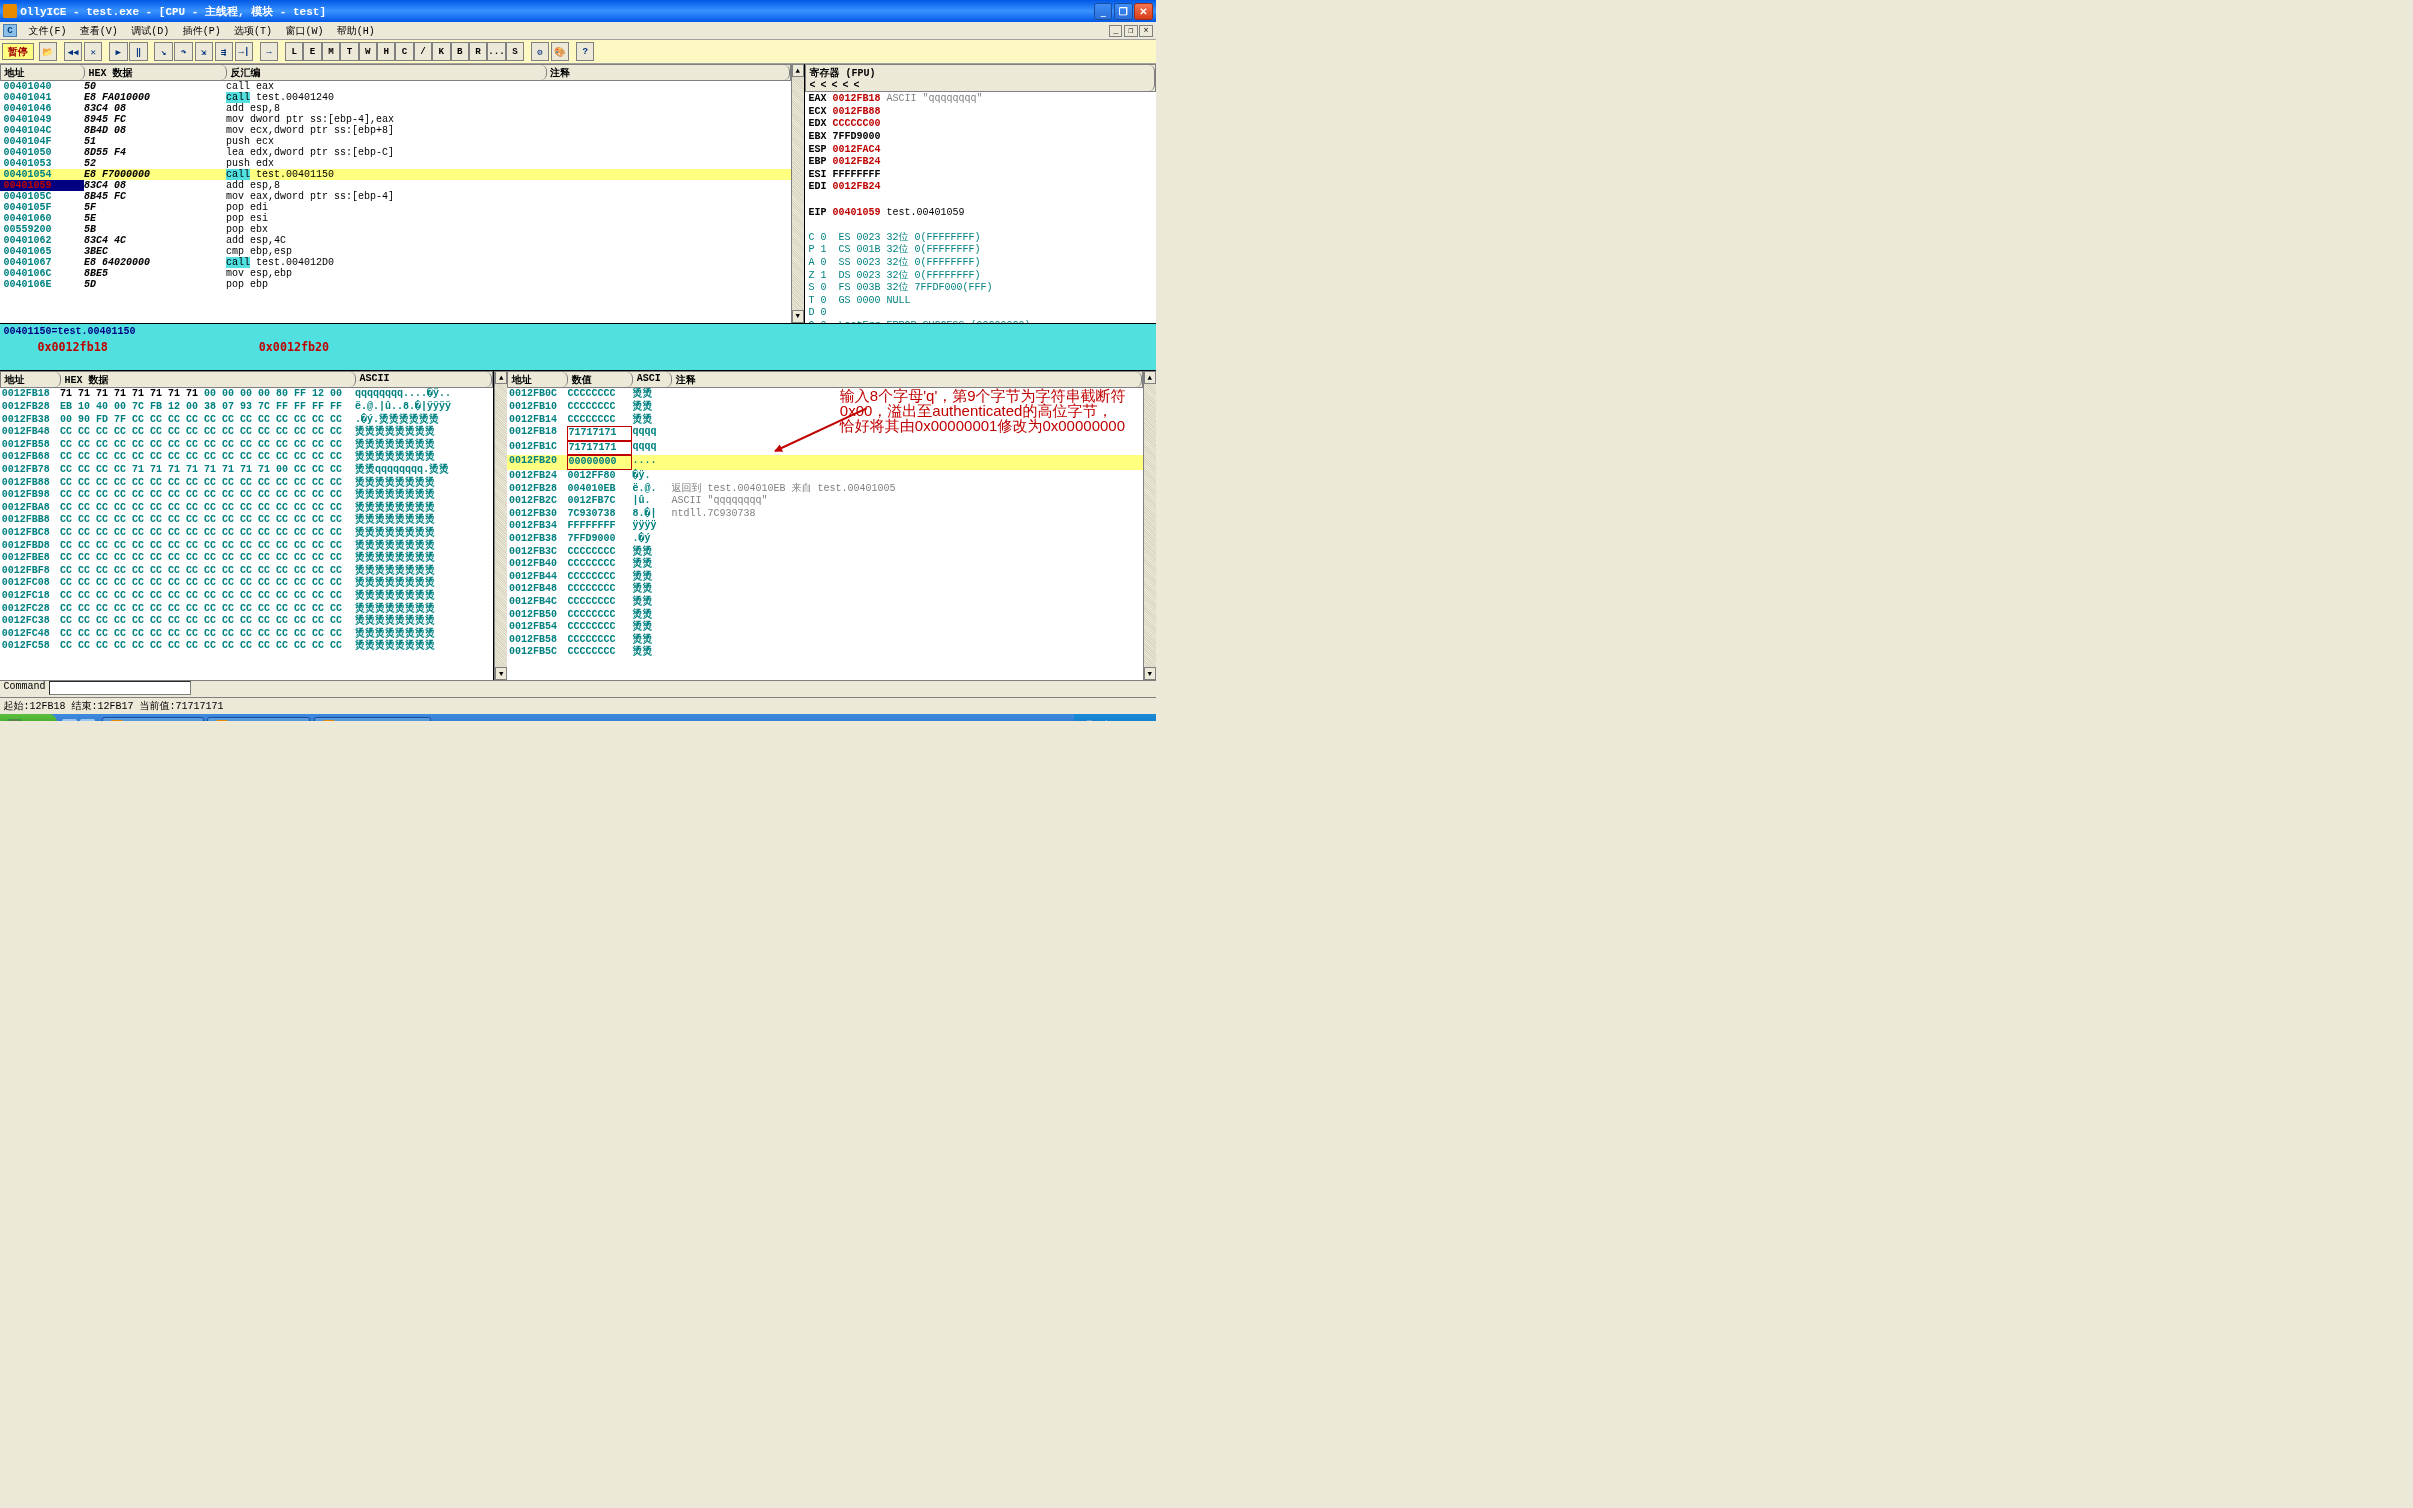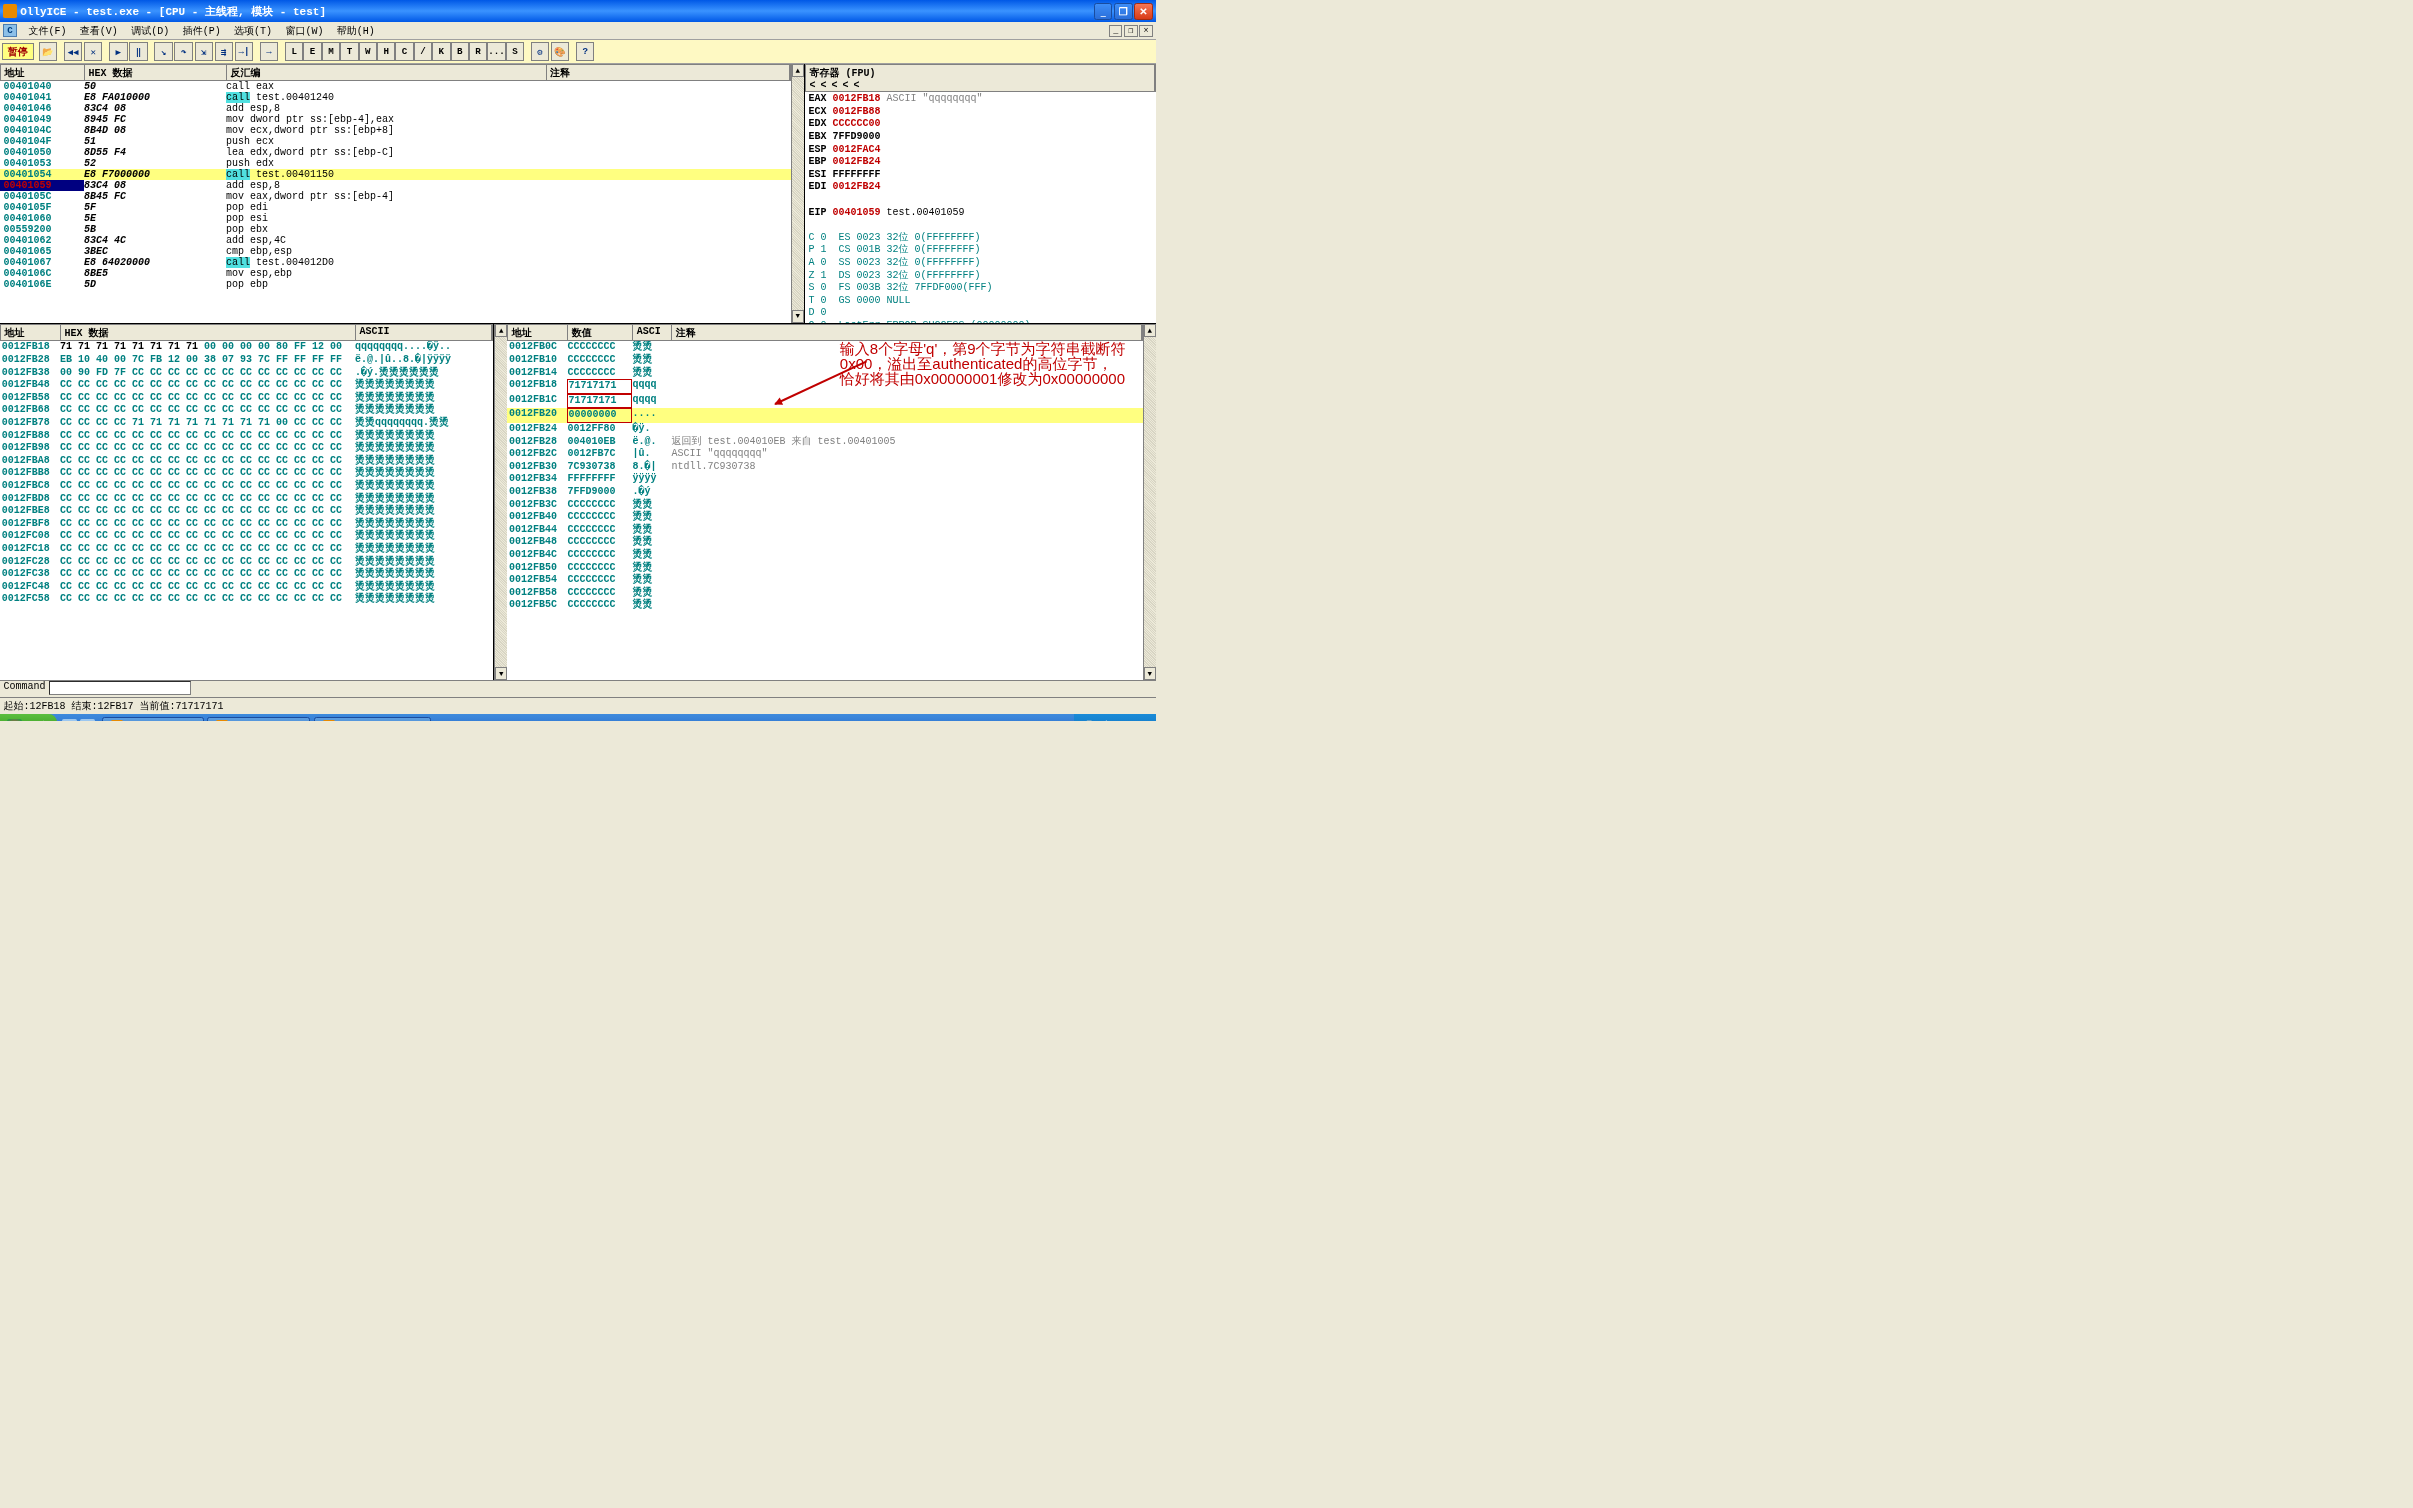--- a/index.html
+++ b/index.html
@@ -18,21 +18,21 @@
 .toolbar { background: #fef9c3; height: 23.5px; display: flex; align-items: center; padding: 0 1.7px; border-bottom: 0.8px solid #A0A0A0; gap: 1.7px; }
 .tb-sep { width: 3.4px; }
 .tb-btn { width: 18.4px; height: 18.4px; border: 0.8px solid #808080; background: #ECE9D8; display:flex; align-items:center; justify-content:center; font-size:9.2px; font-weight:bold; cursor:pointer; }
 .tb-btn.icon { color:#003080; }
 .pause-txt { background:#FFFF80; color:#A00000; padding:0.8px 5px; border:0.8px solid #808080; margin-right:3.4px; font-weight:bold; font-family: "SimSun", sans-serif; }
 .workspace { display: flex; flex-direction: column; height: calc(100% - 22px - 18.4px - 23.5px - 17px - 23.5px); }
 .row-top { display: flex; height: 260px; border-bottom: 1.7px solid #000; }
 .disasm-pane { flex: 1; background: white; display: flex; flex-direction: column; overflow: hidden; }
 .reg-pane { width: 352px; background: white; border-left: 1.7px solid #000; display:flex; flex-direction:column; overflow:hidden; }
 .hdr { background: #ECE9D8; border: 0.8px solid #808080; display: flex; font-family: "SimSun", sans-serif; font-weight:bold; }
-.hdr-cell { padding: 0.8px 3.4px; border-right: 0.8px solid #808080; }
+.hdr-cell { padding: 0.8px 3.4px; border-right: 0.8px solid #808080; border-radius: 6px; }
 .disasm-body { flex:1; overflow:auto; }
 .drow { display: flex; white-space: pre; }
 .drow .c-addr { width: 84px; padding-left: 3.4px; }
 .drow .c-hex { width: 142px; }
 .drow .c-asm { flex: 1; }
 .drow .c-cmt { width: 243px; }
 .addr-b { color: #008080; font-weight: bold; }
 .addr-r { color: #C00000; font-weight: bold; background:#000080; }
 .hex-b { color: #000; font-weight:bold;font-style:italic; }
 .asm-b { color: #000; }
@@ -187,20 +187,27 @@
               <span>&lt;</span>
               <span>&lt;</span>
               <span>&lt;</span>
               <span>&lt;</span>
               <span>&lt;</span>
             </span></div>
         </div>
       <div class="reg-body" id="regs"><div class="reg-line"><span class="reg-name">EAX </span><span class="reg-val red">0012FB18</span> <span class="gray">ASCII "qqqqqqqq"</span></div><div class="reg-line"><span class="reg-name">ECX </span><span class="reg-val red">0012FB88</span></div><div class="reg-line"><span class="reg-name">EDX </span><span class="reg-val red">CCCCCC00</span></div><div class="reg-line"><span class="reg-name">EBX </span><span class="reg-val ">7FFD9000</span></div><div class="reg-line"><span class="reg-name">ESP </span><span class="reg-val red">0012FAC4</span></div><div class="reg-line"><span class="reg-name">EBP </span><span class="reg-val red">0012FB24</span></div><div class="reg-line"><span class="reg-name">ESI </span><span class="reg-val ">FFFFFFFF</span></div><div class="reg-line"><span class="reg-name">EDI </span><span class="reg-val red">0012FB24</span></div><div class="reg-line">&nbsp;</div><div class="reg-line"><span class="reg-name">EIP </span><span class="reg-val red">00401059</span> <span>test.00401059</span></div><div class="reg-line">&nbsp;</div><div class="reg-line teal">C 0  ES 0023 32位 0(FFFFFFFF)</div><div class="reg-line teal">P 1  CS 001B 32位 0(FFFFFFFF)</div><div class="reg-line teal">A 0  SS 0023 32位 0(FFFFFFFF)</div><div class="reg-line teal">Z 1  DS 0023 32位 0(FFFFFFFF)</div><div class="reg-line teal">S 0  FS 003B 32位 7FFDF000(FFF)</div><div class="reg-line teal">T 0  GS 0000 NULL</div><div class="reg-line teal">D 0</div><div class="reg-line teal">O 0  LastErr ERROR_SUCCESS (00000000)</div></div>
     </div>
   </div>
+  <div class="row-mid">
+    <div>00401150=test.00401150</div>
+    <div class="anno-labels">
+      <span class="anno-lbl">0x0012fb18</span>
+      <span class="anno-lbl">0x0012fb20</span>
+    </div>
+  </div>
   <div class="row-bot">
     <div class="dump-pane">
       <div class="hdr">
         <div class="hdr-cell" style="width:60px">地址</div>
         <div class="hdr-cell" style="width:295px">HEX 数据</div>
         <div class="hdr-cell" style="flex:1">ASCII</div>
       </div>
       <div class="dump-body" id="dump"><div class="dump-row"><span class="da">0012FB18</span><span class="dh"><span class="dhb">71 71 71 71 71 71 71 71 </span>00 00 00 00 80 FF 12 00</span><span class="dasc">qqqqqqqq....�ÿ..</span></div><div class="dump-row"><span class="da">0012FB28</span><span class="dh">EB 10 40 00 7C FB 12 00 38 07 93 7C FF FF FF FF</span><span class="dasc">ë.@.|û..8.�|ÿÿÿÿ</span></div><div class="dump-row"><span class="da">0012FB38</span><span class="dh">00 90 FD 7F CC CC CC CC CC CC CC CC CC CC CC CC</span><span class="dasc">.�ý.烫烫烫烫烫烫</span></div><div class="dump-row"><span class="da">0012FB48</span><span class="dh">CC CC CC CC CC CC CC CC CC CC CC CC CC CC CC CC</span><span class="dasc">烫烫烫烫烫烫烫烫</span></div><div class="dump-row"><span class="da">0012FB58</span><span class="dh">CC CC CC CC CC CC CC CC CC CC CC CC CC CC CC CC</span><span class="dasc">烫烫烫烫烫烫烫烫</span></div><div class="dump-row"><span class="da">0012FB68</span><span class="dh">CC CC CC CC CC CC CC CC CC CC CC CC CC CC CC CC</span><span class="dasc">烫烫烫烫烫烫烫烫</span></div><div class="dump-row"><span class="da">0012FB78</span><span class="dh">CC CC CC CC 71 71 71 71 71 71 71 71 00 CC CC CC</span><span class="dasc">烫烫qqqqqqqq.烫烫</span></div><div class="dump-row"><span class="da">0012FB88</span><span class="dh">CC CC CC CC CC CC CC CC CC CC CC CC CC CC CC CC</span><span class="dasc">烫烫烫烫烫烫烫烫</span></div><div class="dump-row"><span class="da">0012FB98</span><span class="dh">CC CC CC CC CC CC CC CC CC CC CC CC CC CC CC CC</span><span class="dasc">烫烫烫烫烫烫烫烫</span></div><div class="dump-row"><span class="da">0012FBA8</span><span class="dh">CC CC CC CC CC CC CC CC CC CC CC CC CC CC CC CC</span><span class="dasc">烫烫烫烫烫烫烫烫</span></div><div class="dump-row"><span class="da">0012FBB8</span><span class="dh">CC CC CC CC CC CC CC CC CC CC CC CC CC CC CC CC</span><span class="dasc">烫烫烫烫烫烫烫烫</span></div><div class="dump-row"><span class="da">0012FBC8</span><span class="dh">CC CC CC CC CC CC CC CC CC CC CC CC CC CC CC CC</span><span class="dasc">烫烫烫烫烫烫烫烫</span></div><div class="dump-row"><span class="da">0012FBD8</span><span class="dh">CC CC CC CC CC CC CC CC CC CC CC CC CC CC CC CC</span><span class="dasc">烫烫烫烫烫烫烫烫</span></div><div class="dump-row"><span class="da">0012FBE8</span><span class="dh">CC CC CC CC CC CC CC CC CC CC CC CC CC CC CC CC</span><span class="dasc">烫烫烫烫烫烫烫烫</span></div><div class="dump-row"><span class="da">0012FBF8</span><span class="dh">CC CC CC CC CC CC CC CC CC CC CC CC CC CC CC CC</span><span class="dasc">烫烫烫烫烫烫烫烫</span></div><div class="dump-row"><span class="da">0012FC08</span><span class="dh">CC CC CC CC CC CC CC CC CC CC CC CC CC CC CC CC</span><span class="dasc">烫烫烫烫烫烫烫烫</span></div><div class="dump-row"><span class="da">0012FC18</span><span class="dh">CC CC CC CC CC CC CC CC CC CC CC CC CC CC CC CC</span><span class="dasc">烫烫烫烫烫烫烫烫</span></div><div class="dump-row"><span class="da">0012FC28</span><span class="dh">CC CC CC CC CC CC CC CC CC CC CC CC CC CC CC CC</span><span class="dasc">烫烫烫烫烫烫烫烫</span></div><div class="dump-row"><span class="da">0012FC38</span><span class="dh">CC CC CC CC CC CC CC CC CC CC CC CC CC CC CC CC</span><span class="dasc">烫烫烫烫烫烫烫烫</span></div><div class="dump-row"><span class="da">0012FC48</span><span class="dh">CC CC CC CC CC CC CC CC CC CC CC CC CC CC CC CC</span><span class="dasc">烫烫烫烫烫烫烫烫</span></div><div class="dump-row"><span class="da">0012FC58</span><span class="dh">CC CC CC CC CC CC CC CC CC CC CC CC CC CC CC CC</span><span class="dasc">烫烫烫烫烫烫烫烫</span></div></div>
     </div>
     <div class="scrollbar-v">

